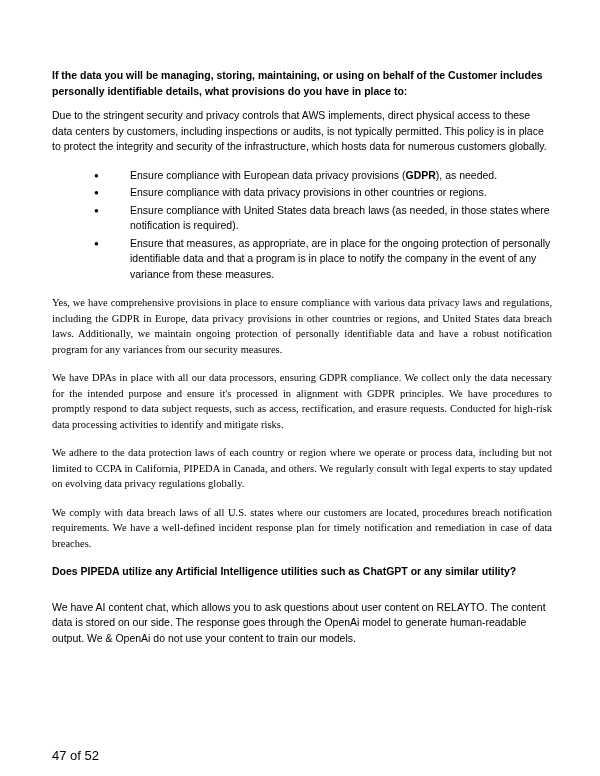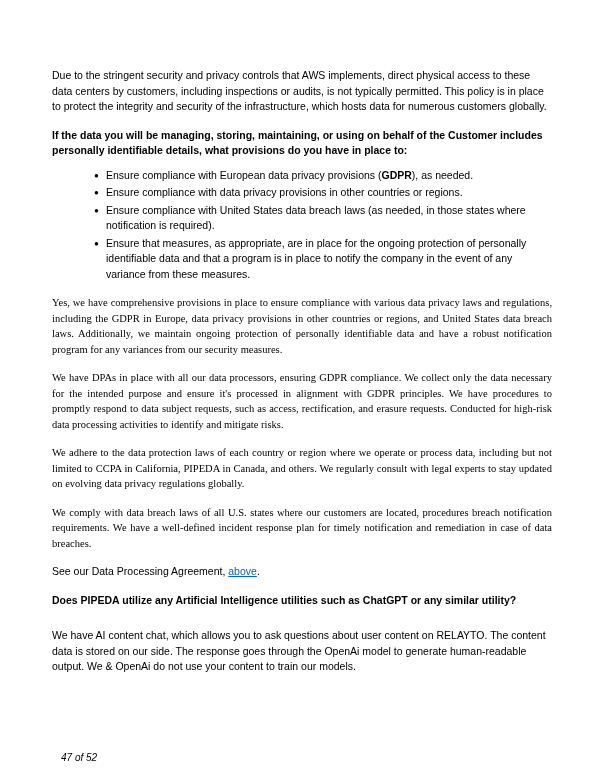--- a/index.html
+++ b/index.html
@@ -27,45 +27,44 @@
   .q1 { margin-bottom: 9px; }
   .q2 { margin: 8px 0 20px 0; }
   .justify { text-align: justify; font-family: Liberation Serif, serif; }
   .bullets { margin: 0 0 13px 42px; }
   .bullet { display: flex; margin-bottom: 2px; }
   .marker {
     flex: 0 0 12px;
     font-size: 8px;
     line-height: 15.5px;
   }
-  .btext { flex: 1; }
+  .btext { flex: 1; margin-left: 24px; }
   .link {
     color: #0563c1;
     text-decoration: underline;
     cursor: pointer;
   }
   .footer {
     position: absolute;
-    left: 61px;
+    left: 52px;
     bottom: 13px;
-    font-size: 10px;
+    font-size: 13px;
     color: #000000;
-    font-style: italic;
   }
   b { font-weight: bold; }
 </style>
 </head>
 <body>
 
 <div class="page">
   <div class="content">
 
+    <p class="para q q1">If the data you will be managing, storing, maintaining, or using on behalf of the Customer includes personally identifiable details, what provisions do you have in place to:</p>
+
     <p class="para">Due to the stringent security and privacy controls that AWS implements, direct physical access to these data centers by customers, including inspections or audits, is not typically permitted. This policy is in place to protect the integrity and security of the infrastructure, which hosts data for numerous customers globally.</p>
-
-    <p class="para q q1">If the data you will be managing, storing, maintaining, or using on behalf of the Customer includes personally identifiable details, what provisions do you have in place to:</p>
 
     <div class="bullets">
       <div class="bullet">
         <span class="marker">●</span>
         <span class="btext"><span>Ensure compliance with European data privacy provisions (</span><b>GDPR</b><span>), as needed.</span></span>
       </div>
       <div class="bullet">
         <span class="marker">●</span>
         <span class="btext"><span>Ensure compliance with data privacy provisions in other countries or regions.</span><b></b><span></span></span>
       </div>
@@ -80,21 +79,20 @@
     </div>
 
     <p class="para justify">Yes, we have comprehensive provisions in place to ensure compliance with various data privacy laws and regulations, including the GDPR in Europe, data privacy provisions in other countries or regions, and United States data breach laws. Additionally, we maintain ongoing protection of personally identifiable data and have a robust notification program for any variances from our security measures.</p>
 
     <p class="para justify">We have DPAs in place with all our data processors, ensuring GDPR compliance. We collect only the data necessary for the intended purpose and ensure it's processed in alignment with GDPR principles. We have procedures to promptly respond to data subject requests, such as access, rectification, and erasure requests. Conducted for high-risk data processing activities to identify and mitigate risks.</p>
 
     <p class="para justify">We adhere to the data protection laws of each country or region where we operate or process data, including but not limited to CCPA in California, PIPEDA in Canada, and others. We regularly consult with legal experts to stay updated on evolving data privacy regulations globally.</p>
 
     <p class="para justify">We comply with data breach laws of all U.S. states where our customers are located, procedures breach notification requirements. We have a well-defined incident response plan for timely notification and remediation in case of data breaches.</p>
 
-    <p class="para"><span>See our Data Processing Agreement, </span><a href="#" class="link">above</a><span>.</span></p>
 
     <p class="para q q2">Does PIPEDA utilize any Artificial Intelligence utilities such as ChatGPT or any similar utility?</p>
 
     <p class="para">We have AI content chat, which allows you to ask questions about user content on RELAYTO. The content data is stored on our side. The response goes through the OpenAi model to generate human-readable output. We &amp; OpenAi do not use your content to train our models.</p>
 
   </div>
 
   <div class="footer">47 of 52</div>
 </div>
 

